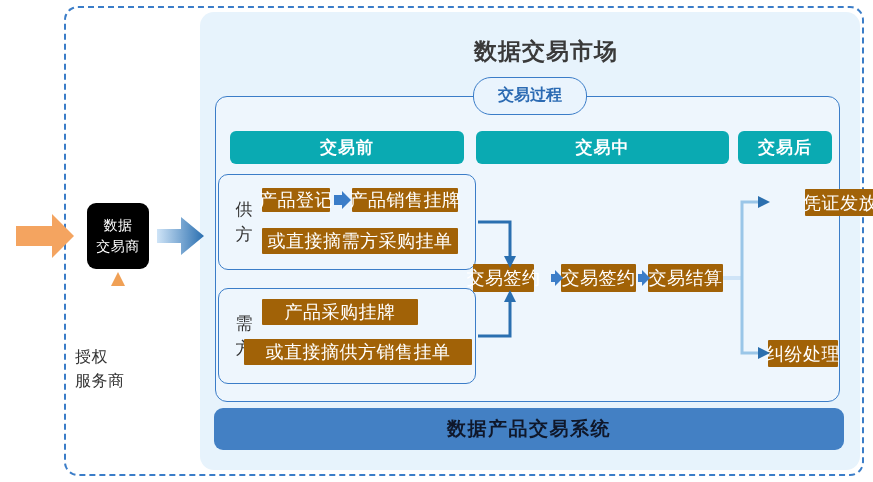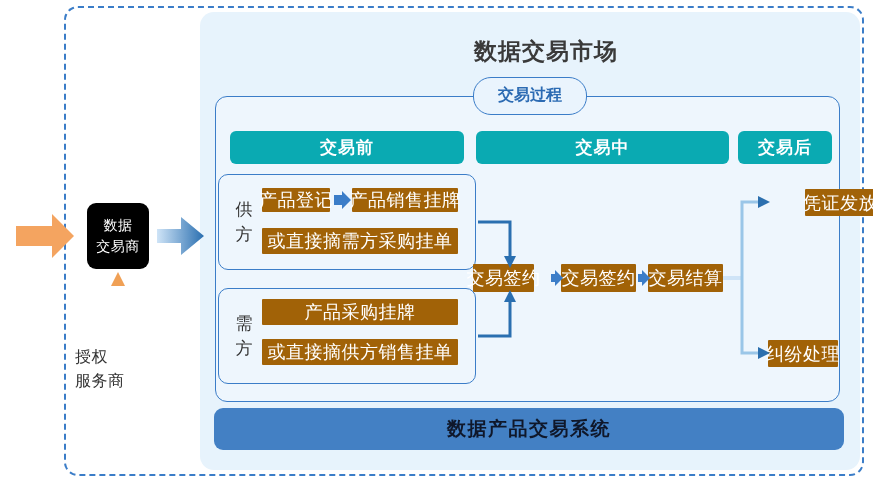--- a/index.html
+++ b/index.html
@@ -131,22 +131,22 @@
     justify-content: center;
     box-sizing: border-box;
     letter-spacing: 0.5px;
   }
 
   
   .n-reg   { left: 262px; top: 188px; width: 68px;  height: 24px; }
   .n-sell  { left: 352px; top: 188px; width: 106px; height: 24px; }
   .n-sbuy  { left: 262px; top: 228px; width: 196px; height: 26px; }
   
-  .n-buy   { left: 262px; top: 299px; width: 196px; height: 26px; }
-  .n-dsell { left: 262px; top: 339px; width: 196px; height: 26px; }
+  .n-buy   { left: 262px; top: 299px; width: 156px; height: 26px; }
+  .n-dsell { left: 244px; top: 339px; width: 228px; height: 26px; }
   
   .n-sign  { left: 473px; top: 264px; width: 61px;  height: 28px; }
   .n-deliv { left: 561px; top: 264px; width: 75px;  height: 28px; }
   .n-settl { left: 648px; top: 264px; width: 75px;  height: 28px; }
   
   .n-cert  { left: 768px; top: 189px; width: 70px;  height: 27px; margin-left: 37px; }
   .n-disp  { left: 768px; top: 340px; width: 70px;  height: 27px; }
 
   
   .system-bar {

